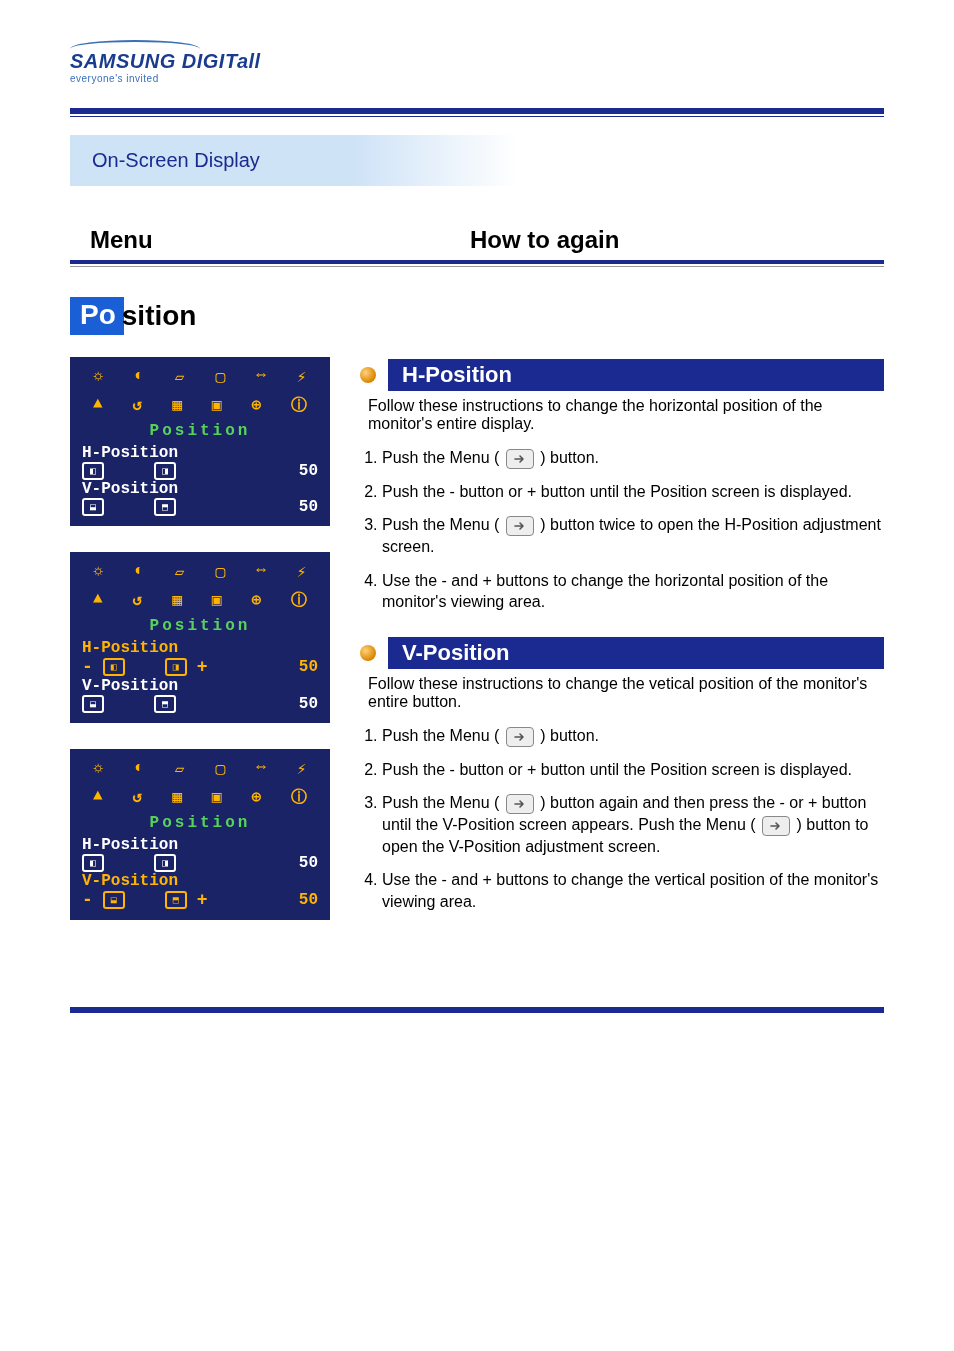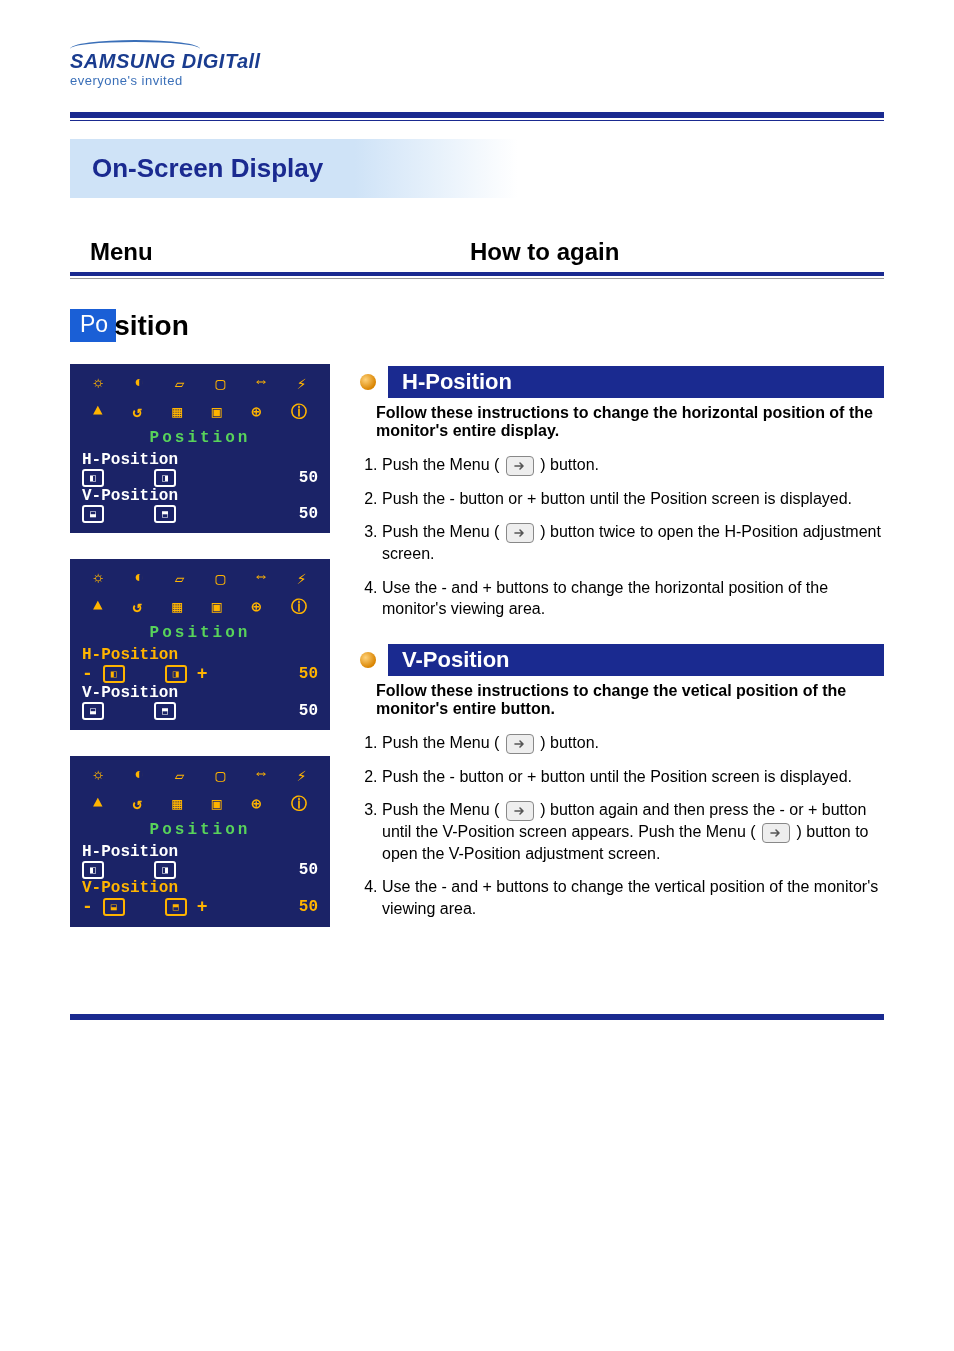--- a/index.html
+++ b/index.html
@@ -1,53 +1,53 @@
 <!DOCTYPE html>
 <html><head>
 <meta charset="utf-8">
 <style>
   html,body{margin:0;padding:0;background:#fff;font-family:Arial,Helvetica,sans-serif;color:#000}
   .page{width:954px;margin:0 auto;padding:40px 70px 14px 70px;box-sizing:border-box}
   .logo{margin-bottom:24px}
   .logo .brand{font-style:italic;font-weight:bold;color:#1a3c8f;font-size:20px;letter-spacing:.5px}
   .logo .brand .all{font-style:italic}
-  .logo .tag{font-size:13px;color:#3a6fb8;letter-spacing:.5px}
+  .logo .tag{font-size:10px;color:#3a6fb8;letter-spacing:.5px}
   .logo .swoosh{width:130px;height:12px;border-top:2px solid #3a6fb8;border-radius:80% 80% 0 0/100% 100% 0 0;margin-bottom:-4px}
   .rule-dark{height:6px;background:#1a2a90;margin:8px 0 0 0}
   .rule-thin{height:1px;background:#1a2a90;margin-top:2px}
   .page-title-wrap{margin:18px 0 40px 0;background:linear-gradient(to right,#cfe3f7 0%,#cfe3f7 35%,#ffffff 55%);padding:14px 22px}
-  .page-title{font-size:26px;font-weight:bold;color:#1a2a90}
+  .page-title{font-size:20px;font-weight:normal;color:#1a2a90}
   .columns-head{display:flex;font-weight:bold;font-size:24px;margin:0 20px 6px 20px}
   .col-menu{width:300px}
   .col-howto{flex:1;text-align:left;padding-left:80px}
   .hr2{height:4px;background:#1a2a90;margin:0 0 2px 0}
   .hr2b{height:1px;background:#999;margin-bottom:30px}
   .section-title-row{display:flex;align-items:center;margin:4px 0 22px 0}
-  .blue-tab{background:#1a5fd6;color:#fff;font-size:23px;font-weight:normal;padding:2px 8px 4px 10px;margin-right:-2px}
+  .blue-tab{background:#1a5fd6;color:#fff;font-size:28px;font-weight:bold;padding:2px 8px 4px 10px;margin-right:-2px}
   .section-title{font-size:28px;font-weight:bold}
   .body-cols{display:flex;gap:30px}
   .left-col{width:260px;display:flex;flex-direction:column;gap:26px}
   .right-col{flex:1}
   
   .osd{background:#1b2367;color:#fff;padding:6px 0 10px 0;font-family:"Courier New",monospace;font-weight:bold;font-size:16px}
   .osd .iconrow{display:flex;justify-content:space-around;padding:4px 8px}
   .osd .iconrow span{color:#ffb400;font-size:16px}
   .osd .pos-title{text-align:center;color:#58d35a;letter-spacing:3px;margin:2px 0 4px 0}
   .osd .adjust{display:flex;align-items:center;gap:10px;padding:0 12px}
   .osd .adjust .pm{color:#fff;font-size:18px}
   .osd .adjust .ic{color:#fff;border:2px solid #fff;border-radius:3px;width:18px;height:14px;display:inline-flex;align-items:center;justify-content:center;font-size:10px}
   .osd .adjust .val{margin-left:auto}
   .osd .adjust.hot .pm,.osd .adjust.hot .ic,.osd .adjust.hot .val{color:#ffb400;border-color:#ffb400}
   .osd .subhead{color:#fff;padding:0 12px}
   .osd .subhead.hot{color:#ffb400}
   
   .topic-head{display:flex;align-items:center;margin:2px 0 6px 0}
   .dot{width:16px;height:16px;border-radius:50%;background:radial-gradient(circle at 35% 35%,#ffd27a,#d98400 70%);margin-right:12px;flex:0 0 auto}
   .topic-bar{flex:1;background:#1a2a90;color:#fff;font-size:22px;font-weight:bold;padding:3px 14px}
-  .lead{font-weight:bold;margin:6px 0 14px 16px}
+  .lead{font-weight:normal;margin:6px 0 14px 8px}
   ol.steps{margin:3px 0 24px 0;padding-left:22px}
   ol.steps li{margin:0 0 12px 0;line-height:1.35}
   .menu-btn{display:inline-flex;align-items:center;justify-content:center;width:26px;height:18px;border:1px solid #888;border-radius:4px;background:#eee;vertical-align:middle;margin:0 2px}
   .menu-btn svg{width:14px;height:12px}
   .footer-rule{height:6px;background:#1a2a90;margin-top:70px}
 </style>
 </head>
 <body>
 
 <div class="page">

